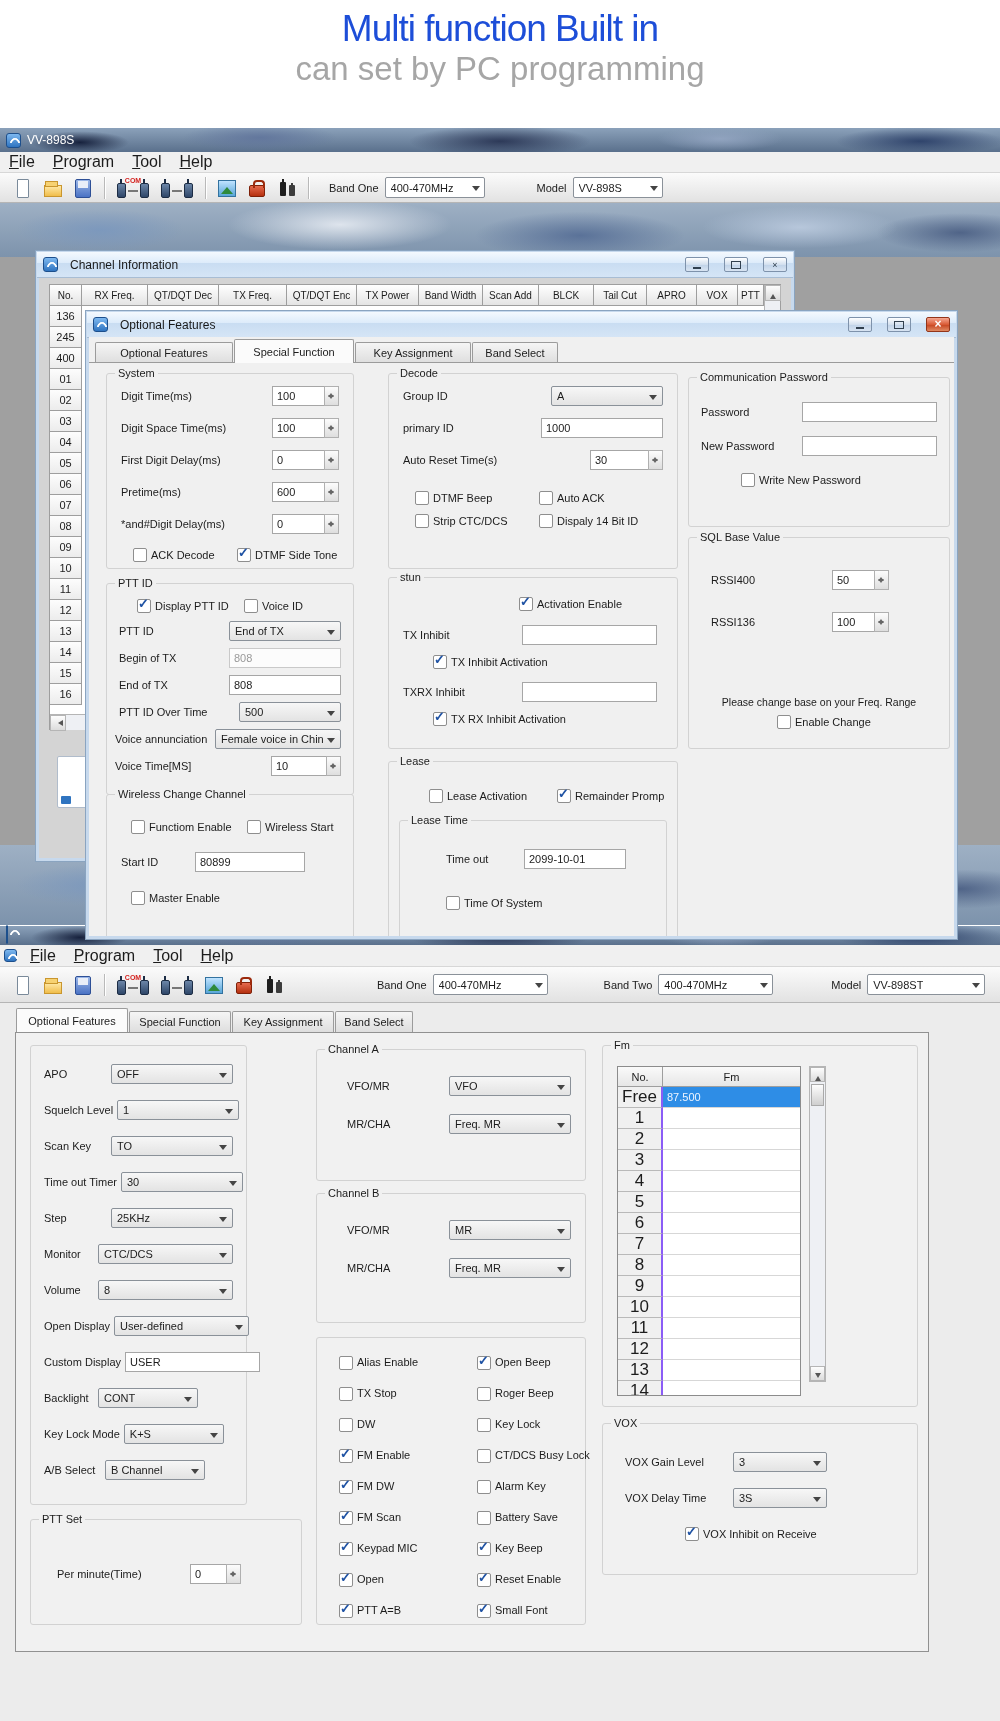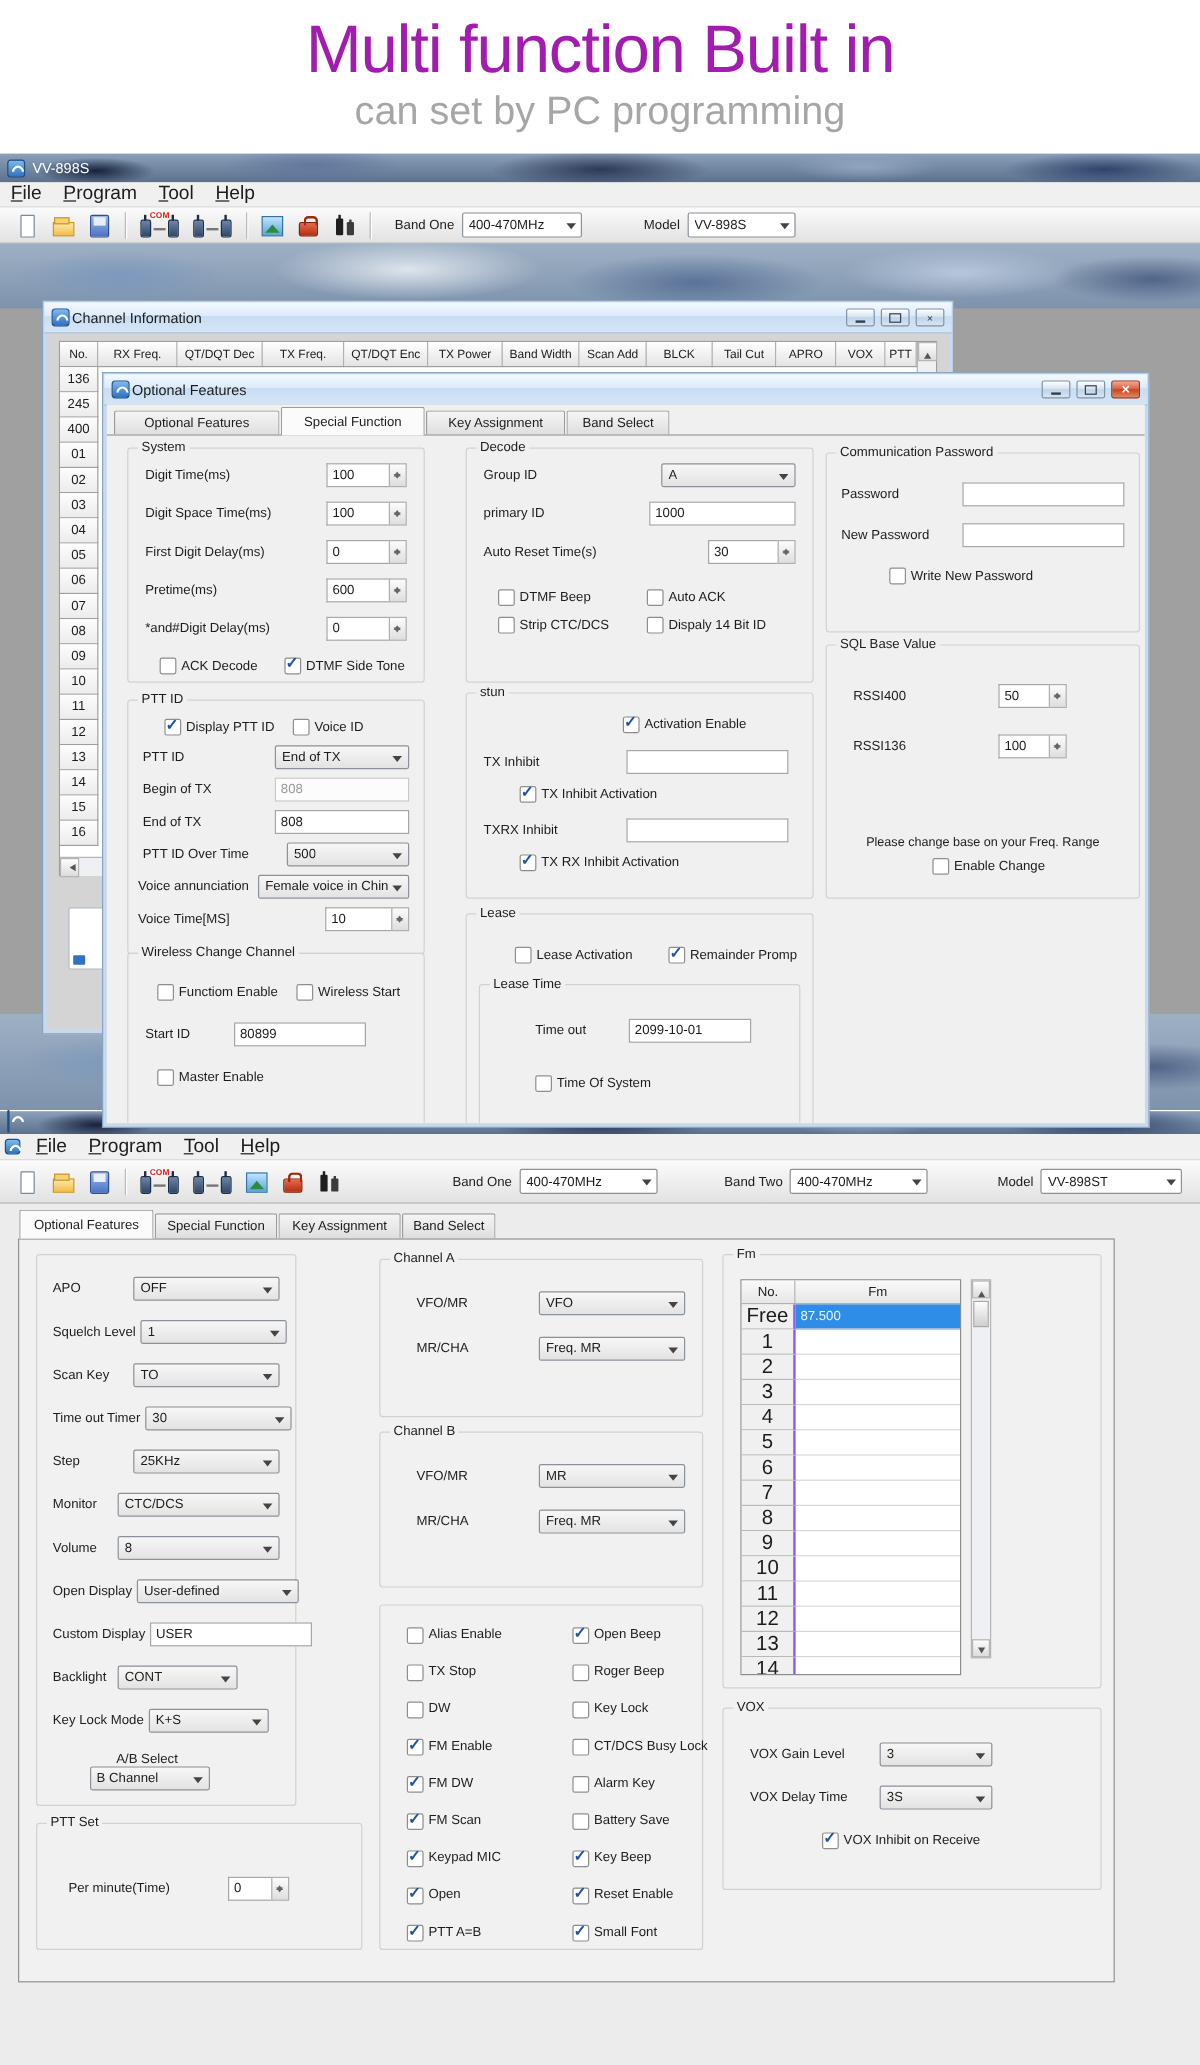--- a/index.html
+++ b/index.html
@@ -1,20 +1,20 @@
 <!DOCTYPE html>
 <html><head>
 <meta charset="utf-8">
 <style>
   * { margin:0; padding:0; box-sizing:border-box; }
   body { width:1000px; height:1721px; background:#fff; font-family:"Liberation Sans",sans-serif; color:#1c1c1c; position:relative; overflow:hidden; }
 
   
   .hero { position:absolute; left:0; top:8px; width:1000px; text-align:center; }
-  .hero-title { font-size:56px; color:#a21caf; letter-spacing:-1px; }
+  .hero-title { font-size:37px; color:#1d4ed8; letter-spacing:-1px; }
   .hero-sub { font-size:33px; color:#a6a6a6; margin-top:0px; }
 
   
   .fr { display:flex; align-items:center; justify-content:space-between; }
   .lb { font-size:11px; white-space:nowrap; margin-right:4px; }
   .cmb { height:20px; border:1px solid #8a9199; border-radius:2px;
          background:linear-gradient(#f7f7f7,#e3e3e3); display:flex; align-items:center;
          padding:0 16px 0 5px; position:relative; font-size:11px; flex:0 0 auto; }
   .cmb::after { content:""; position:absolute; right:5px; top:8px; border:4px solid transparent; border-top:5px solid #444; }
   .cval { white-space:nowrap; overflow:hidden; }
@@ -96,21 +96,21 @@
   
   #main-win { position:absolute; left:0; top:128px; width:1000px; height:797px; }
   #main-title { height:24px; display:flex; align-items:center; padding:0 6px; color:#fff; font-size:12px; gap:6px; }
   #main-mdi { position:absolute; left:0; top:75px; width:1000px; height:722px; background:#a0a0a0; }
   .mdiband { position:absolute; left:0; width:1000px; }
 
   
   #chan-win { position:absolute; left:35px; top:250px; width:760px; height:612px; background:#c7d9ed; border:1px solid #8aa4c0; z-index:2; }
   .childbar { position:absolute; left:1px; right:1px; top:1px; height:26px;
               background:linear-gradient(#f4f9fe,#dcebfa 45%,#c9ddf2 46%,#d5e5f6); border-bottom:1px solid #a8bdd4;
-              display:flex; align-items:center; padding:0 6px; gap:2px; font-size:12px; color:#1a1a1a; }
+              display:flex; align-items:center; padding:0 6px; gap:12px; font-size:12px; color:#1a1a1a; }
   .childbar .spacer { flex:1; }
   #chan-inner { position:absolute; left:3px; right:3px; top:27px; bottom:3px; background:#d4d4d4; }
   #chan-table { position:absolute; left:10px; top:6px; width:732px; height:446px; background:#fff; border:1px solid #9e9e9e; }
   .chrow { display:flex; }
   .chc { height:21px; border:1px solid #9e9e9e; border-left:none; border-top:none; background:linear-gradient(#ffffff,#e4e4e4);
          display:flex; align-items:center; justify-content:center; font-size:10px; white-space:nowrap; overflow:hidden; }
   .ch0{width:32px; border-left:none;} .ch1{width:66px} .ch2{width:71px} .ch3{width:68px} .ch4{width:70px} .ch5{width:62px}
   .ch6{width:64px} .ch7{width:56px} .ch8{width:55px} .ch9{width:53px} .ch10{width:50px} .ch11{width:41px} .ch12{width:26px}
   #chan-nocol { position:absolute; left:0; top:21px; }
   .rn { width:32px; height:21px; border:1px solid #9e9e9e; border-top:none; border-left:none; background:linear-gradient(#fdfdfd,#ececec);
@@ -637,21 +637,21 @@
         <span class="cmb" style="width:100px;">
             <span class="cval">CONT</span>
           </span>
         </div>
       <div class="fr bfr" style="margin-right:48px;">
           <span class="lb">Key Lock Mode</span>
         <span class="cmb" style="width:100px;">
             <span class="cval">K+S</span>
           </span>
         </div>
-      <div class="fr bfr" style="margin-right:41px;flex-direction:column;">
+      <div class="fr bfr" style="margin-right:41px;">
           <span class="lb">A/B Select</span>
         <span class="cmb" style="width:100px;">
             <span class="cval">B Channel</span>
           </span>
         </div>
     </div>
 
     <div class="grp" style="left:14px; top:486px; width:272px; height:106px;">
       <span class="glab">PTT Set</span>
       <div class="fr" style="margin:44px 60px 0 26px;">

